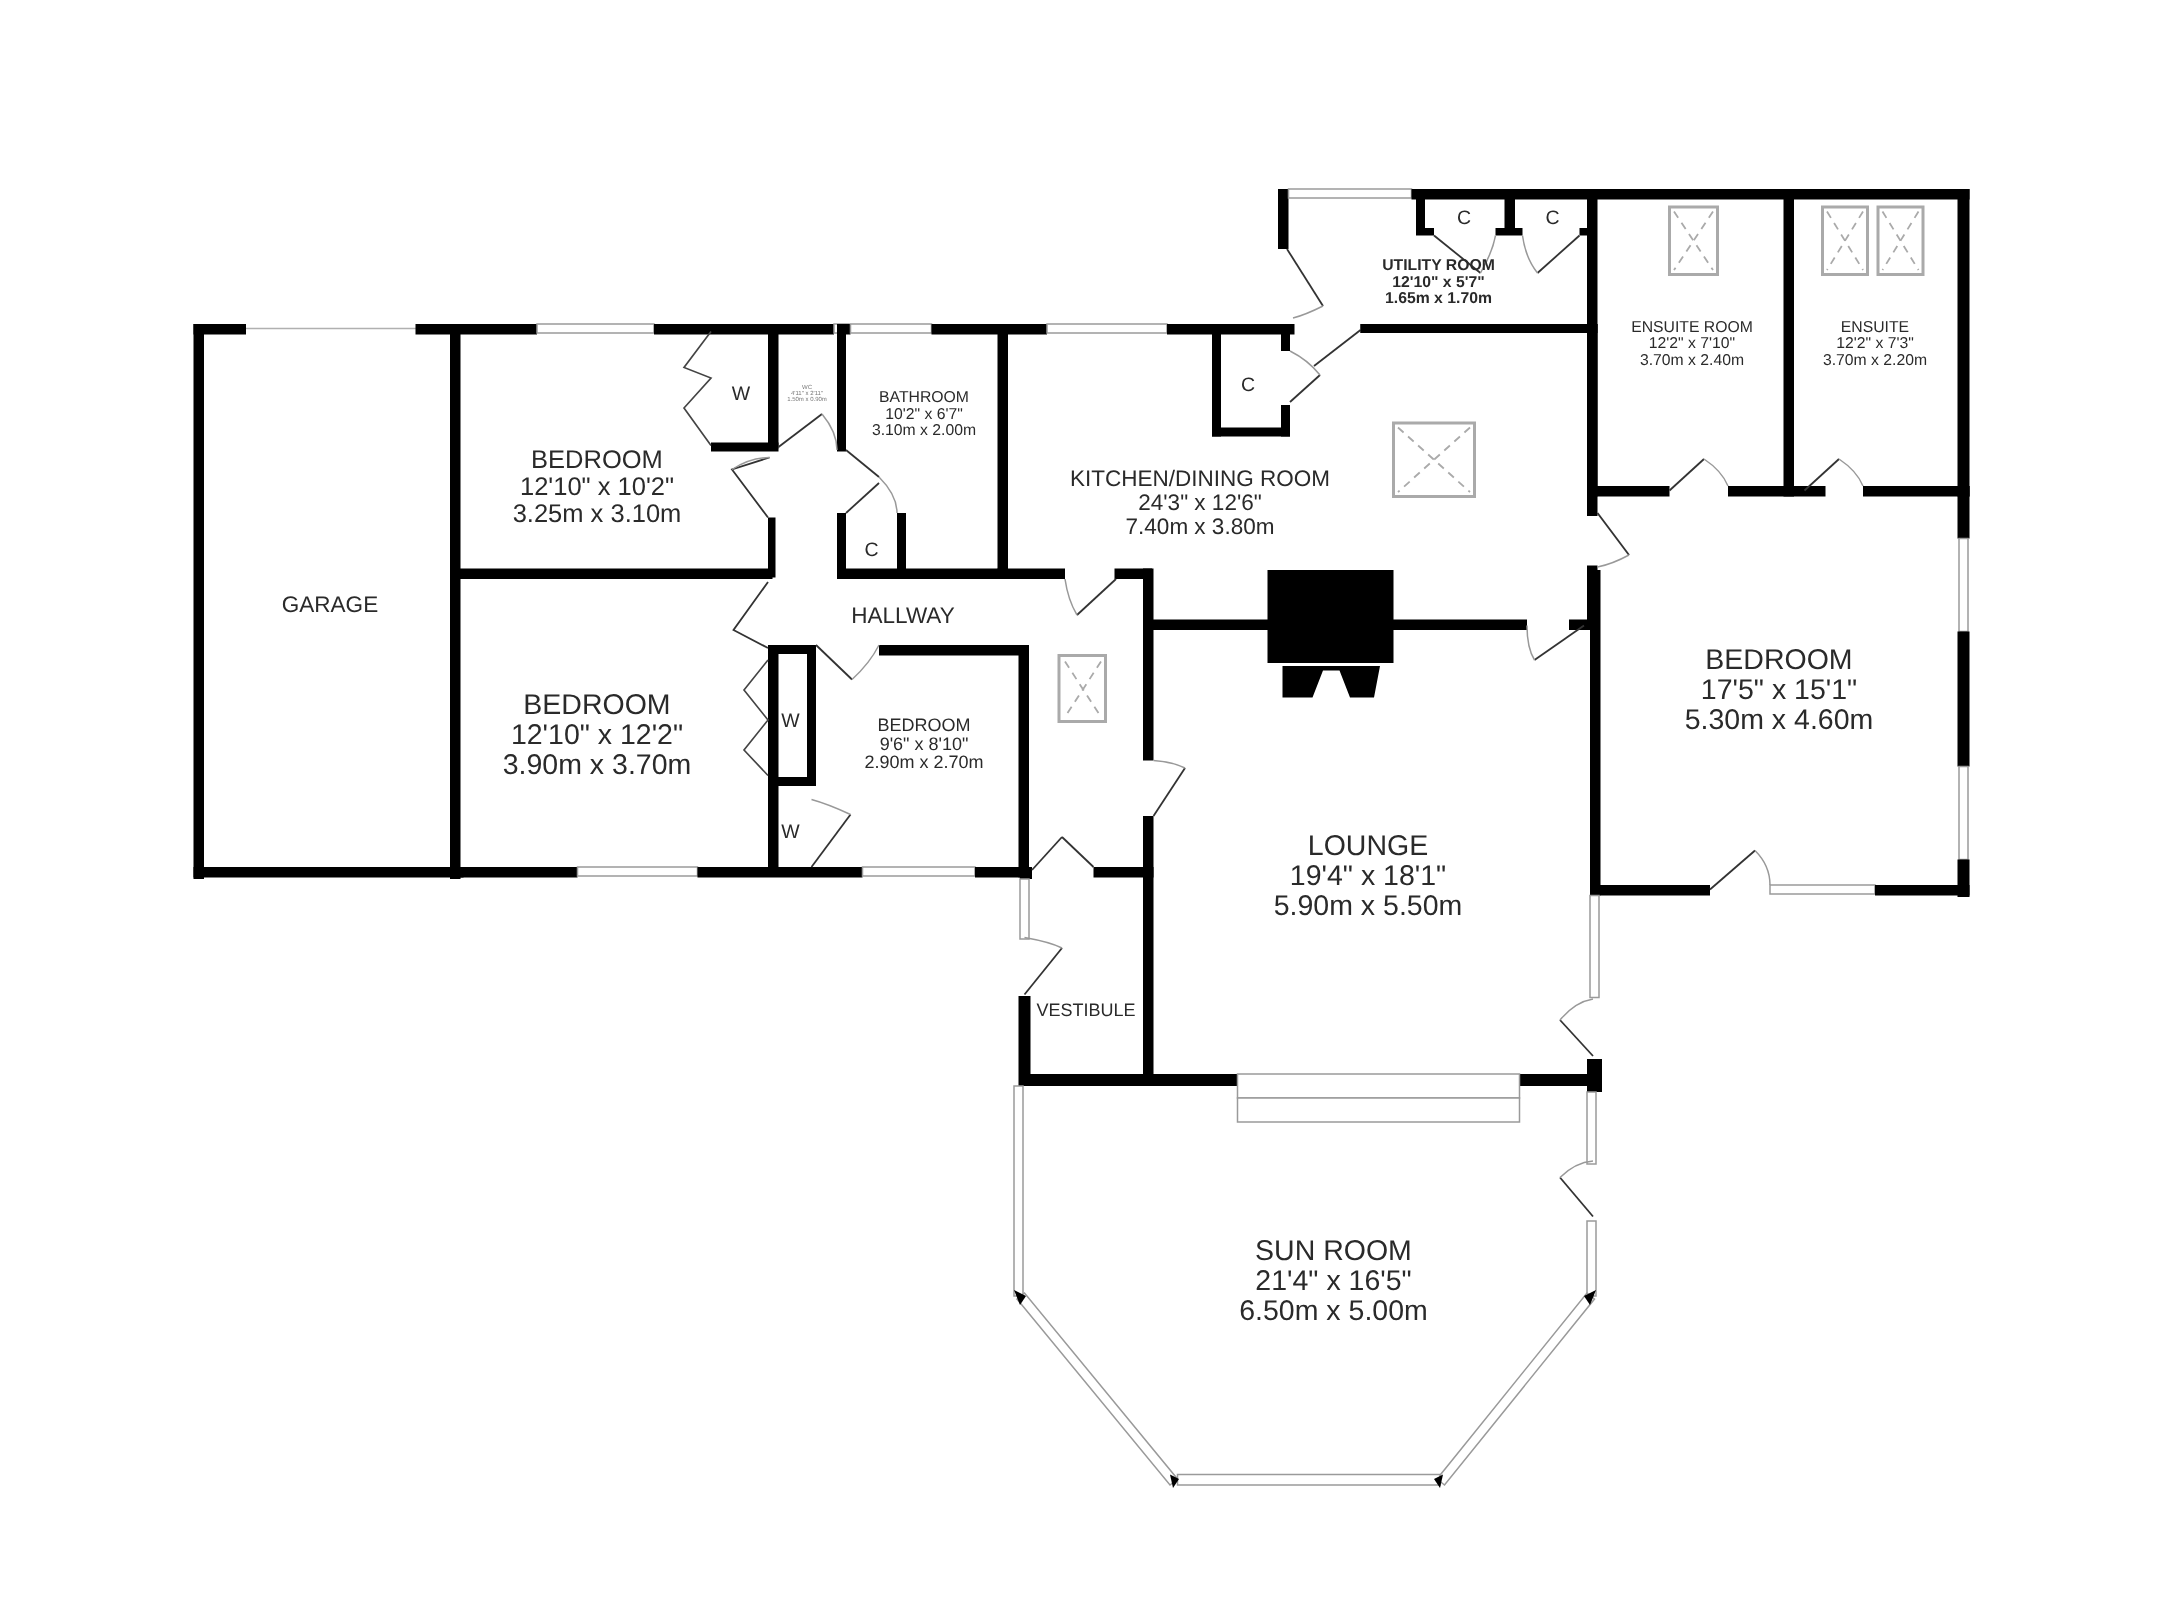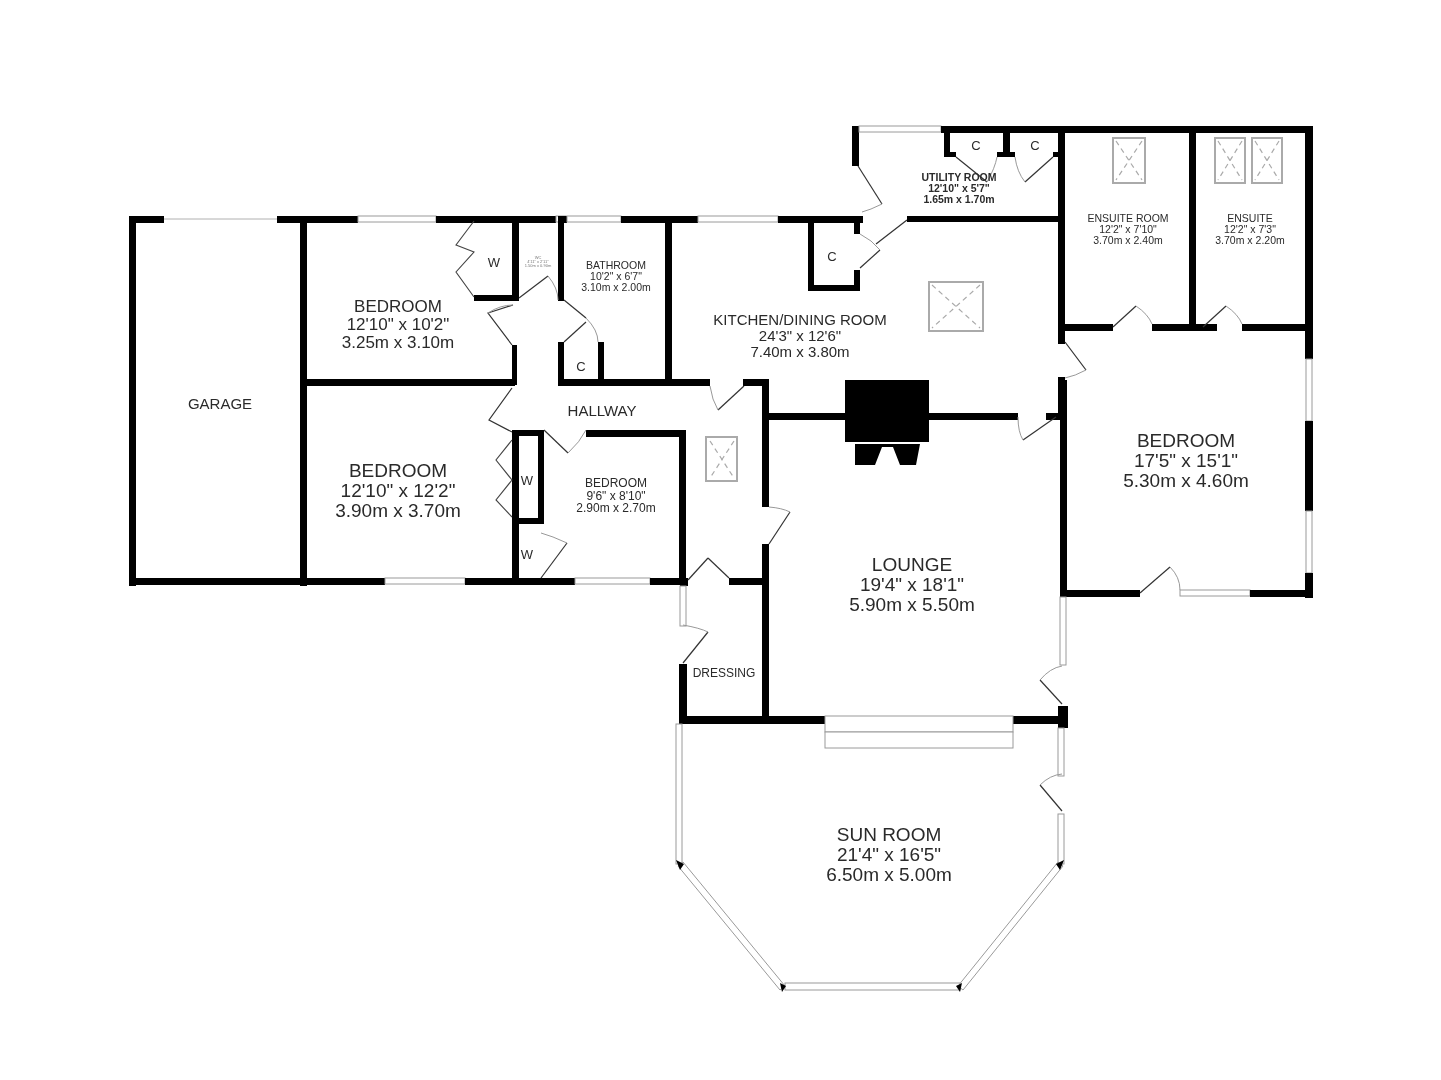--- a/index.html
+++ b/index.html
@@ -296,21 +296,21 @@
   <span>5.30m  x 4.60m</span>
 </div>
 
 <div class="lbl xl" style="left:912px; top:555px;">
   <span>LOUNGE</span>
   <span>19'4"  x 18'1"</span>
   <span>5.90m  x 5.50m</span>
 </div>
 
 <div class="lbl sm" style="left:724px; top:667px;">
-  <span>DRESSING</span>
+  <span>VESTIBULE</span>
 </div>
 
 <div class="lbl xl" style="left:871px; top:825px;margin-left:18px;">
   <span>SUN ROOM</span>
   <span>21'4"  x 16'5"</span>
   <span>6.50m  x 5.00m</span>
 </div>
 
 <span class="tag" style="left:494px; top:262px;">W</span>
 <span class="tag" style="left:527px; top:480px;">W</span>

